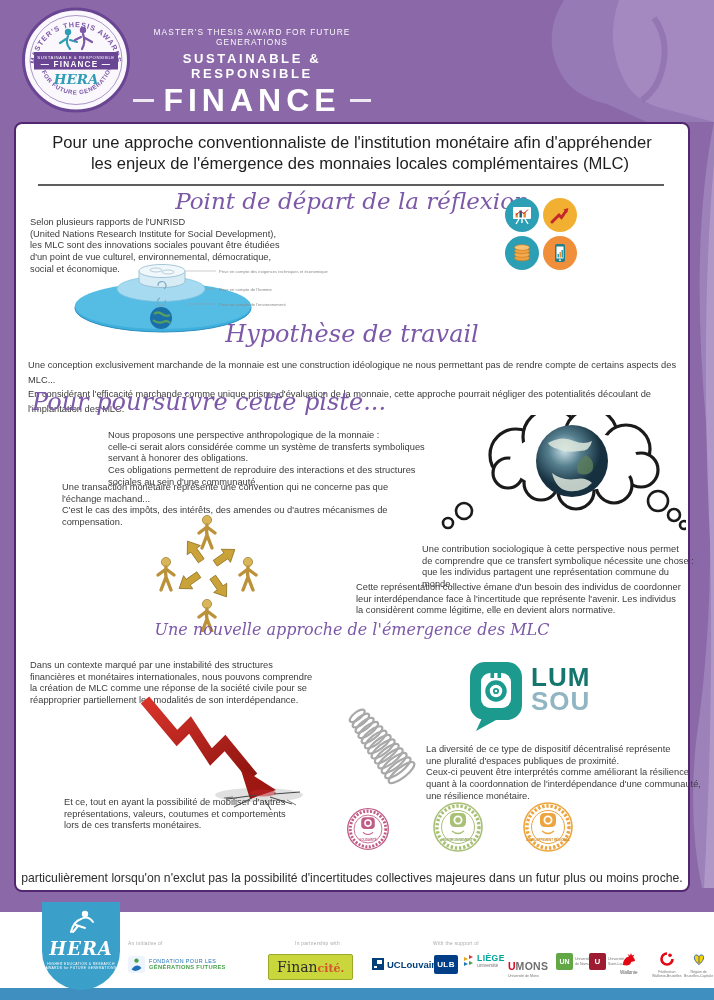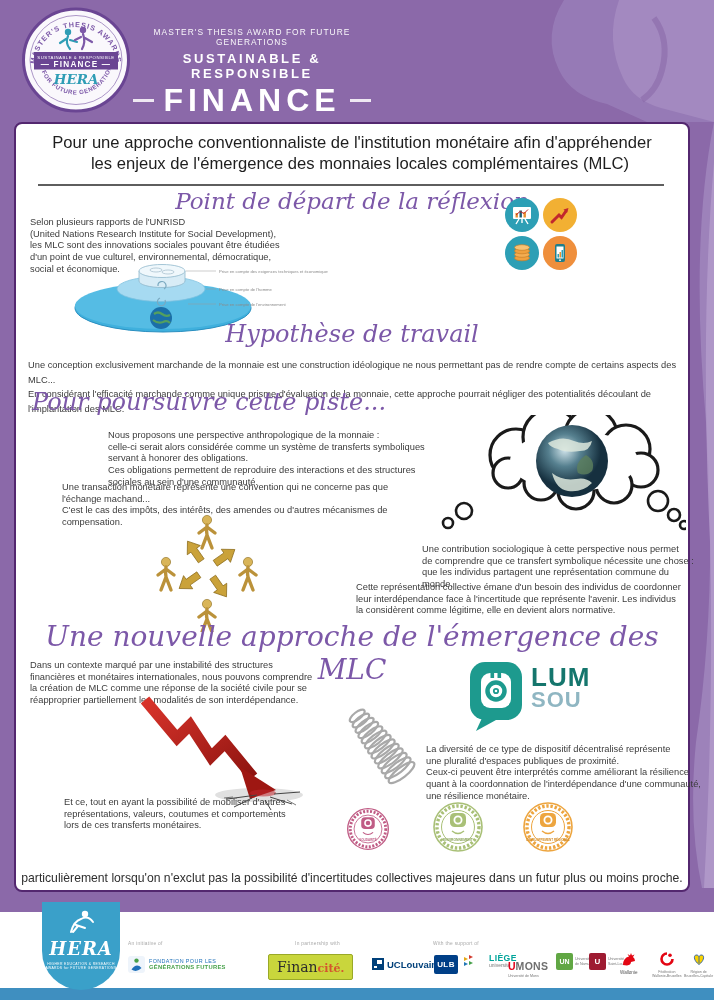--- a/index.html
+++ b/index.html
@@ -218,39 +218,39 @@
       <use href="#fig" x="106" y="70"></use>
       <use href="#fig" x="65" y="112"></use>
       <g fill="#caa23a" stroke="#8a6a1a" stroke-width="0.7">
         <use href="#arw" transform="translate(65,62) rotate(-35)"></use>
         <use href="#arw" transform="translate(65,62) rotate(55)"></use>
         <use href="#arw" transform="translate(65,62) rotate(145)"></use>
         <use href="#arw" transform="translate(65,62) rotate(235)"></use>
       </g>
     </svg>
 
-    <div class="abs center script" style="top:496px;font-size:28px;">Une nouvelle approche de l'émergence des MLC</div>
+    <div class="abs center script" style="top:496px;font-size:16px;">Une nouvelle approche de l'émergence des MLC</div>
     <div class="abs p" style="left:14px;top:536px;width:350px;">Dans un contexte marqué par une instabilité des structures
 financières et monétaires internationales, nous pouvons comprendre
 la création de MLC comme une réponse de la société civile pour se
 réapproprier partiellement les modalités de son interdépendance.</div>
 
     <div class="abs" style="left:452px;top:536px;display:flex;gap:7px;align-items:flex-start;">
       <svg width="56" height="72" viewBox="0 0 56 72">
         <rect x="2" y="2" width="52" height="58" rx="15" fill="#1d9a8e"></rect>
         <path d="M14,58 L8,71 L28,60 Z" fill="#1d9a8e"></path>
         <rect x="13" y="13" width="30" height="35" rx="9" fill="#ffffff"></rect>
         <circle cx="28" cy="31" r="8.5" fill="none" stroke="#1d9a8e" stroke-width="4.5"></circle>
         <circle cx="28" cy="31" r="2.2" fill="none" stroke="#1d9a8e" stroke-width="1.8"></circle>
         <rect x="22.5" y="11" width="3.6" height="7" fill="#1d9a8e"></rect>
         <rect x="29.5" y="11" width="3.6" height="7" fill="#1d9a8e"></rect>
       </svg>
       <div style="line-height:0.92;padding-top:6px;">
         <div style="font-size:26px;font-weight:800;letter-spacing:1px;color:#15766d;">LUM</div>
-        <div style="font-size:22px;font-weight:800;letter-spacing:1px;color:#8fb6c2;">SOU</div>
+        <div style="font-size:26px;font-weight:800;letter-spacing:1px;color:#8fb6c2;">SOU</div>
       </div>
     </div>
 
     <svg class="abs" style="left:121px;top:570px" width="185" height="118" viewBox="0 0 185 118">
       <defs>
         <linearGradient id="redG" x1="0" y1="0" x2="1" y2="1">
           <stop offset="0%" stop-color="#d9342b"></stop>
             <stop offset="100%" stop-color="#8e1410"></stop>
         </linearGradient>
       </defs>
@@ -356,21 +356,21 @@
         <rect width="12" height="12" fill="#00407a"></rect>
         <path d="M2,8 h3 v2 h-3 z M5,2 h5 v4 h-5 z" fill="#fff"></path>
       </svg>
       <span style="font-size:9.5px;font-weight:bold;color:#00407a;">UCLouvain</span>
     </div>
 
     <div class="abs" style="left:434px;top:43px;width:24px;height:19px;background:#003f87;border-radius:2px;display:flex;align-items:center;justify-content:center;">
       <span style="font-size:8px;font-weight:bold;color:#fff;letter-spacing:.4px;">ULB</span>
     </div>
 
-    <div class="abs" style="left:463px;top:41px;display:flex;gap:15px;align-items:center;">
+    <div class="abs" style="left:463px;top:41px;display:flex;gap:3px;align-items:center;">
       <svg width="11" height="16" viewBox="0 0 11 16">
         <path d="M1,4 l4,2 -4,2 z" fill="#e6a817"></path>
         <path d="M6,2 l4,2 -4,2 z" fill="#d23b2f"></path>
         <path d="M1,9 l4,2 -4,2 z" fill="#2277b5"></path>
         <path d="M6,8 l4,2 -4,2 z" fill="#46a049"></path>
       </svg>
       <div style="line-height:1.05;">
         <div style="font-size:8.6px;font-weight:bold;color:#00a49a;letter-spacing:.4px;">LIÈGE</div>
         <div style="font-size:5px;color:#777;">université</div>
       </div>

